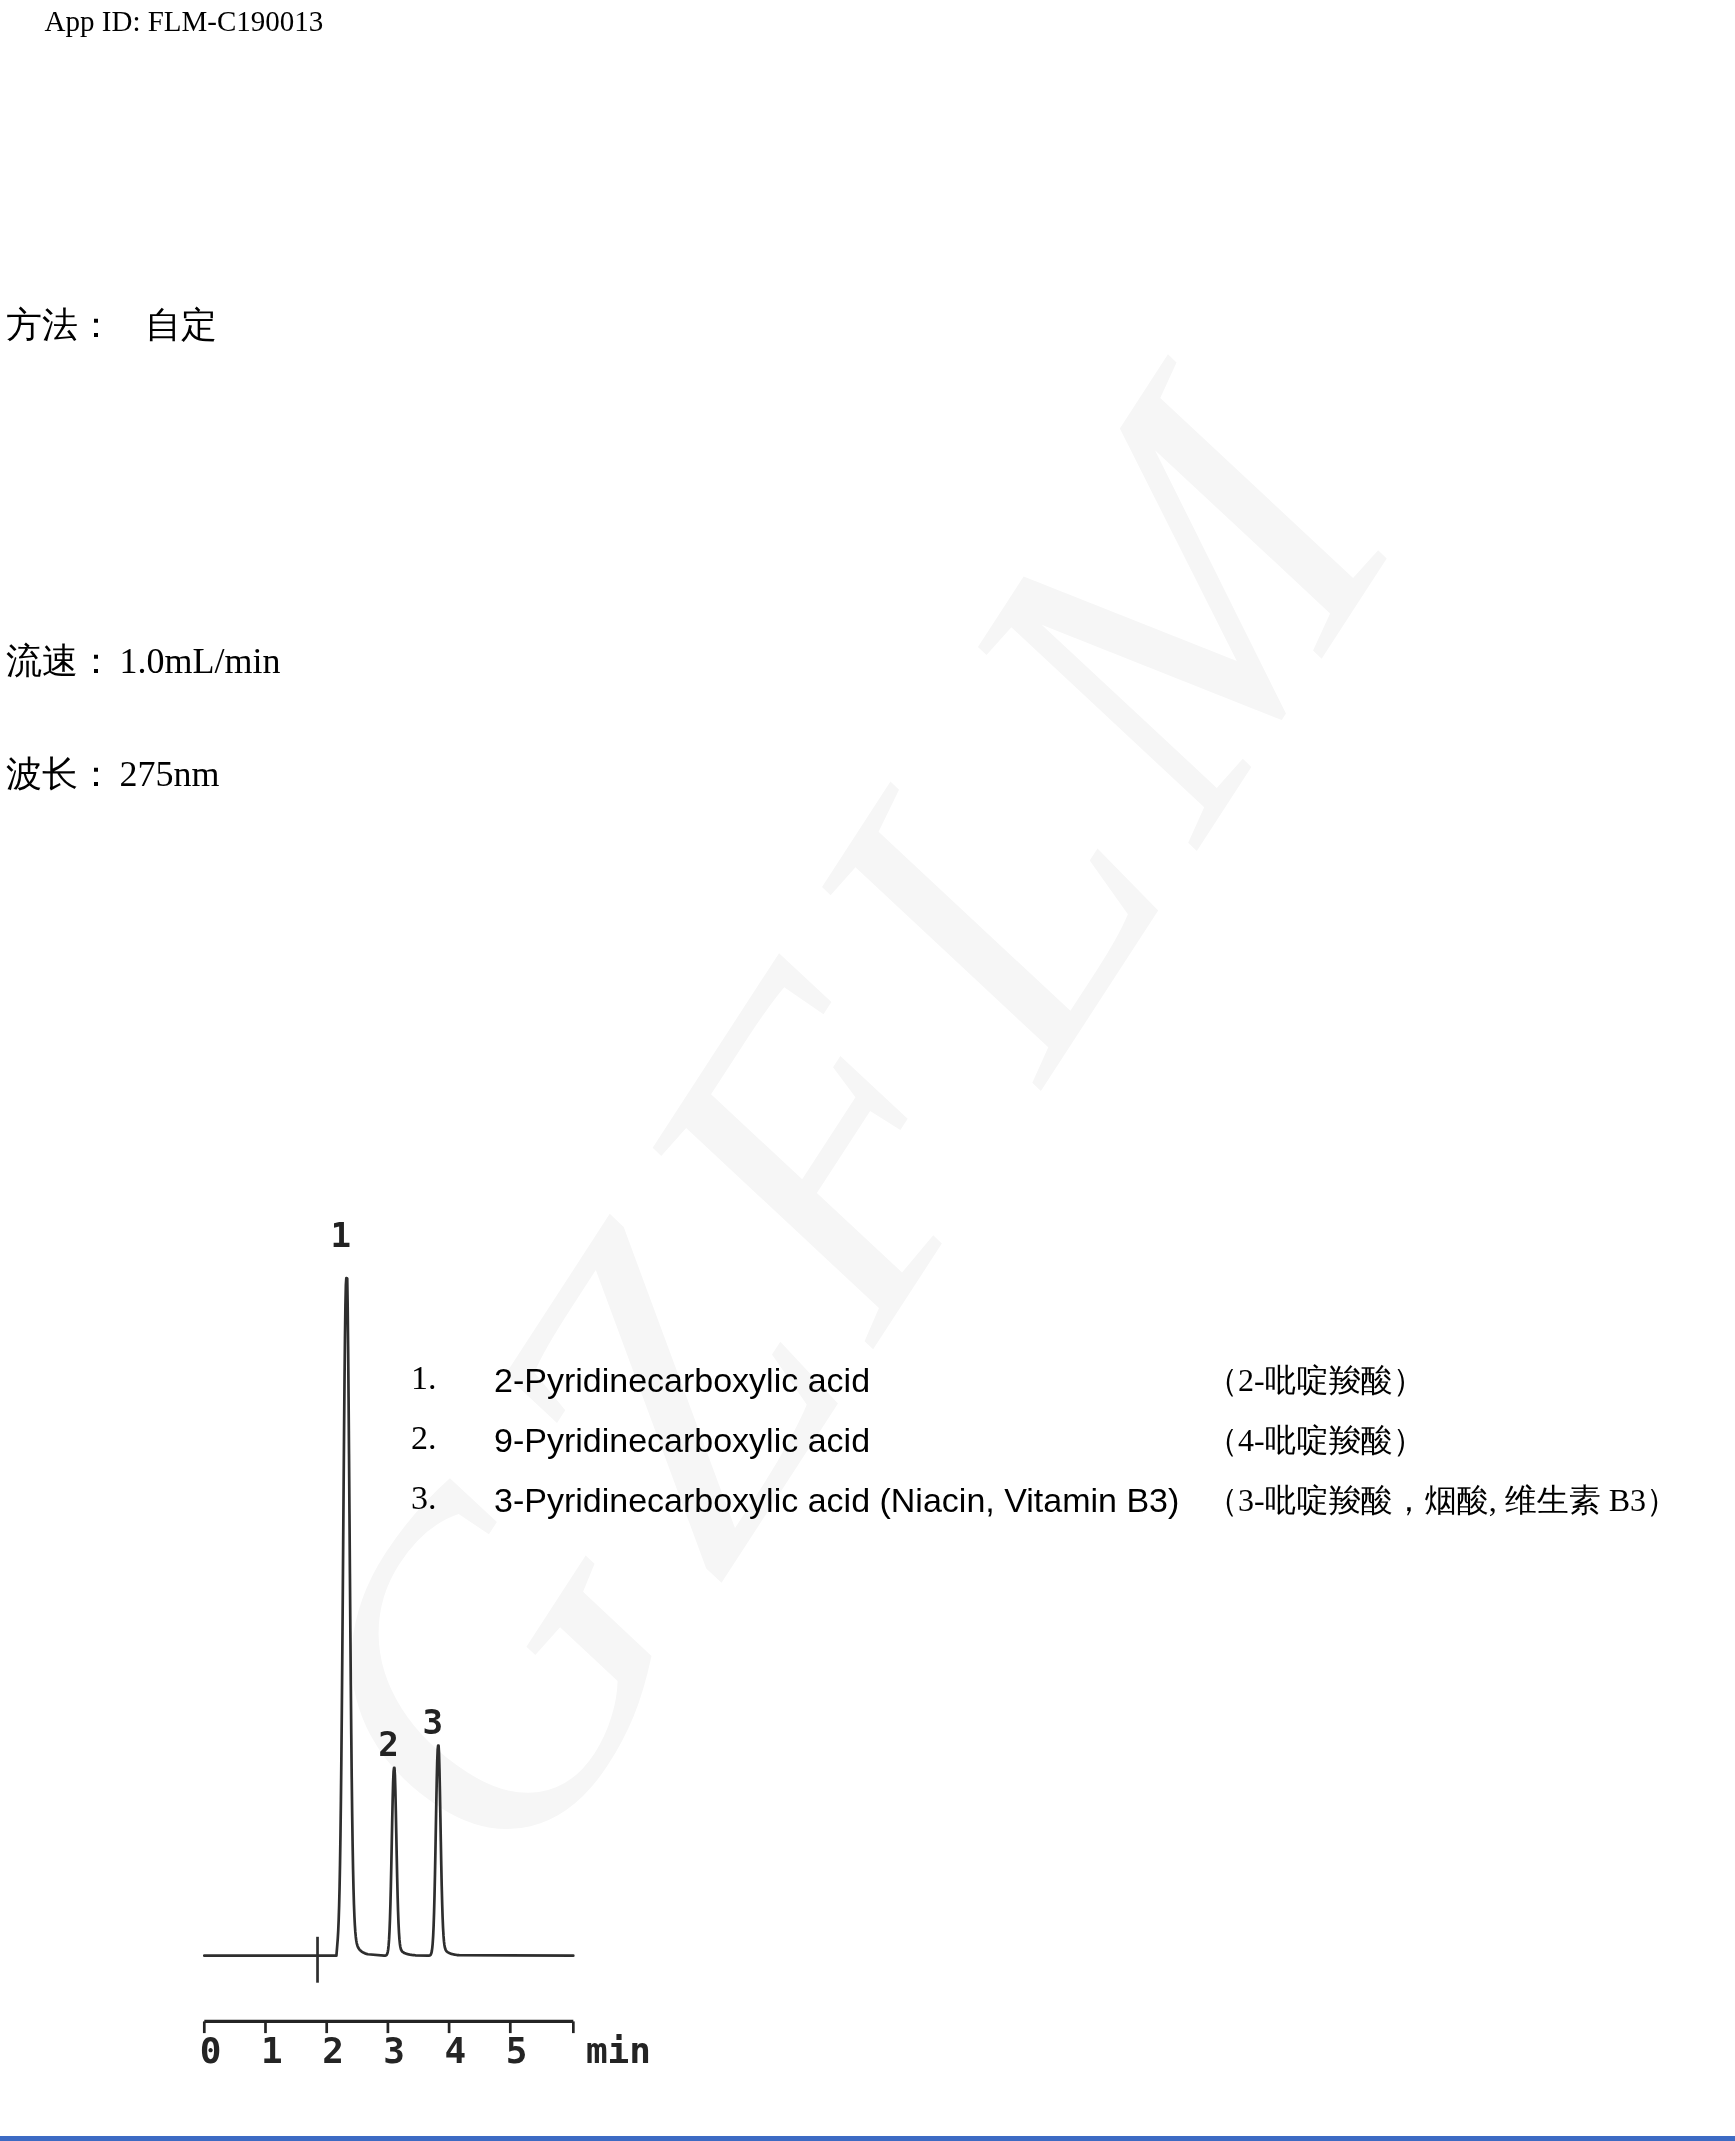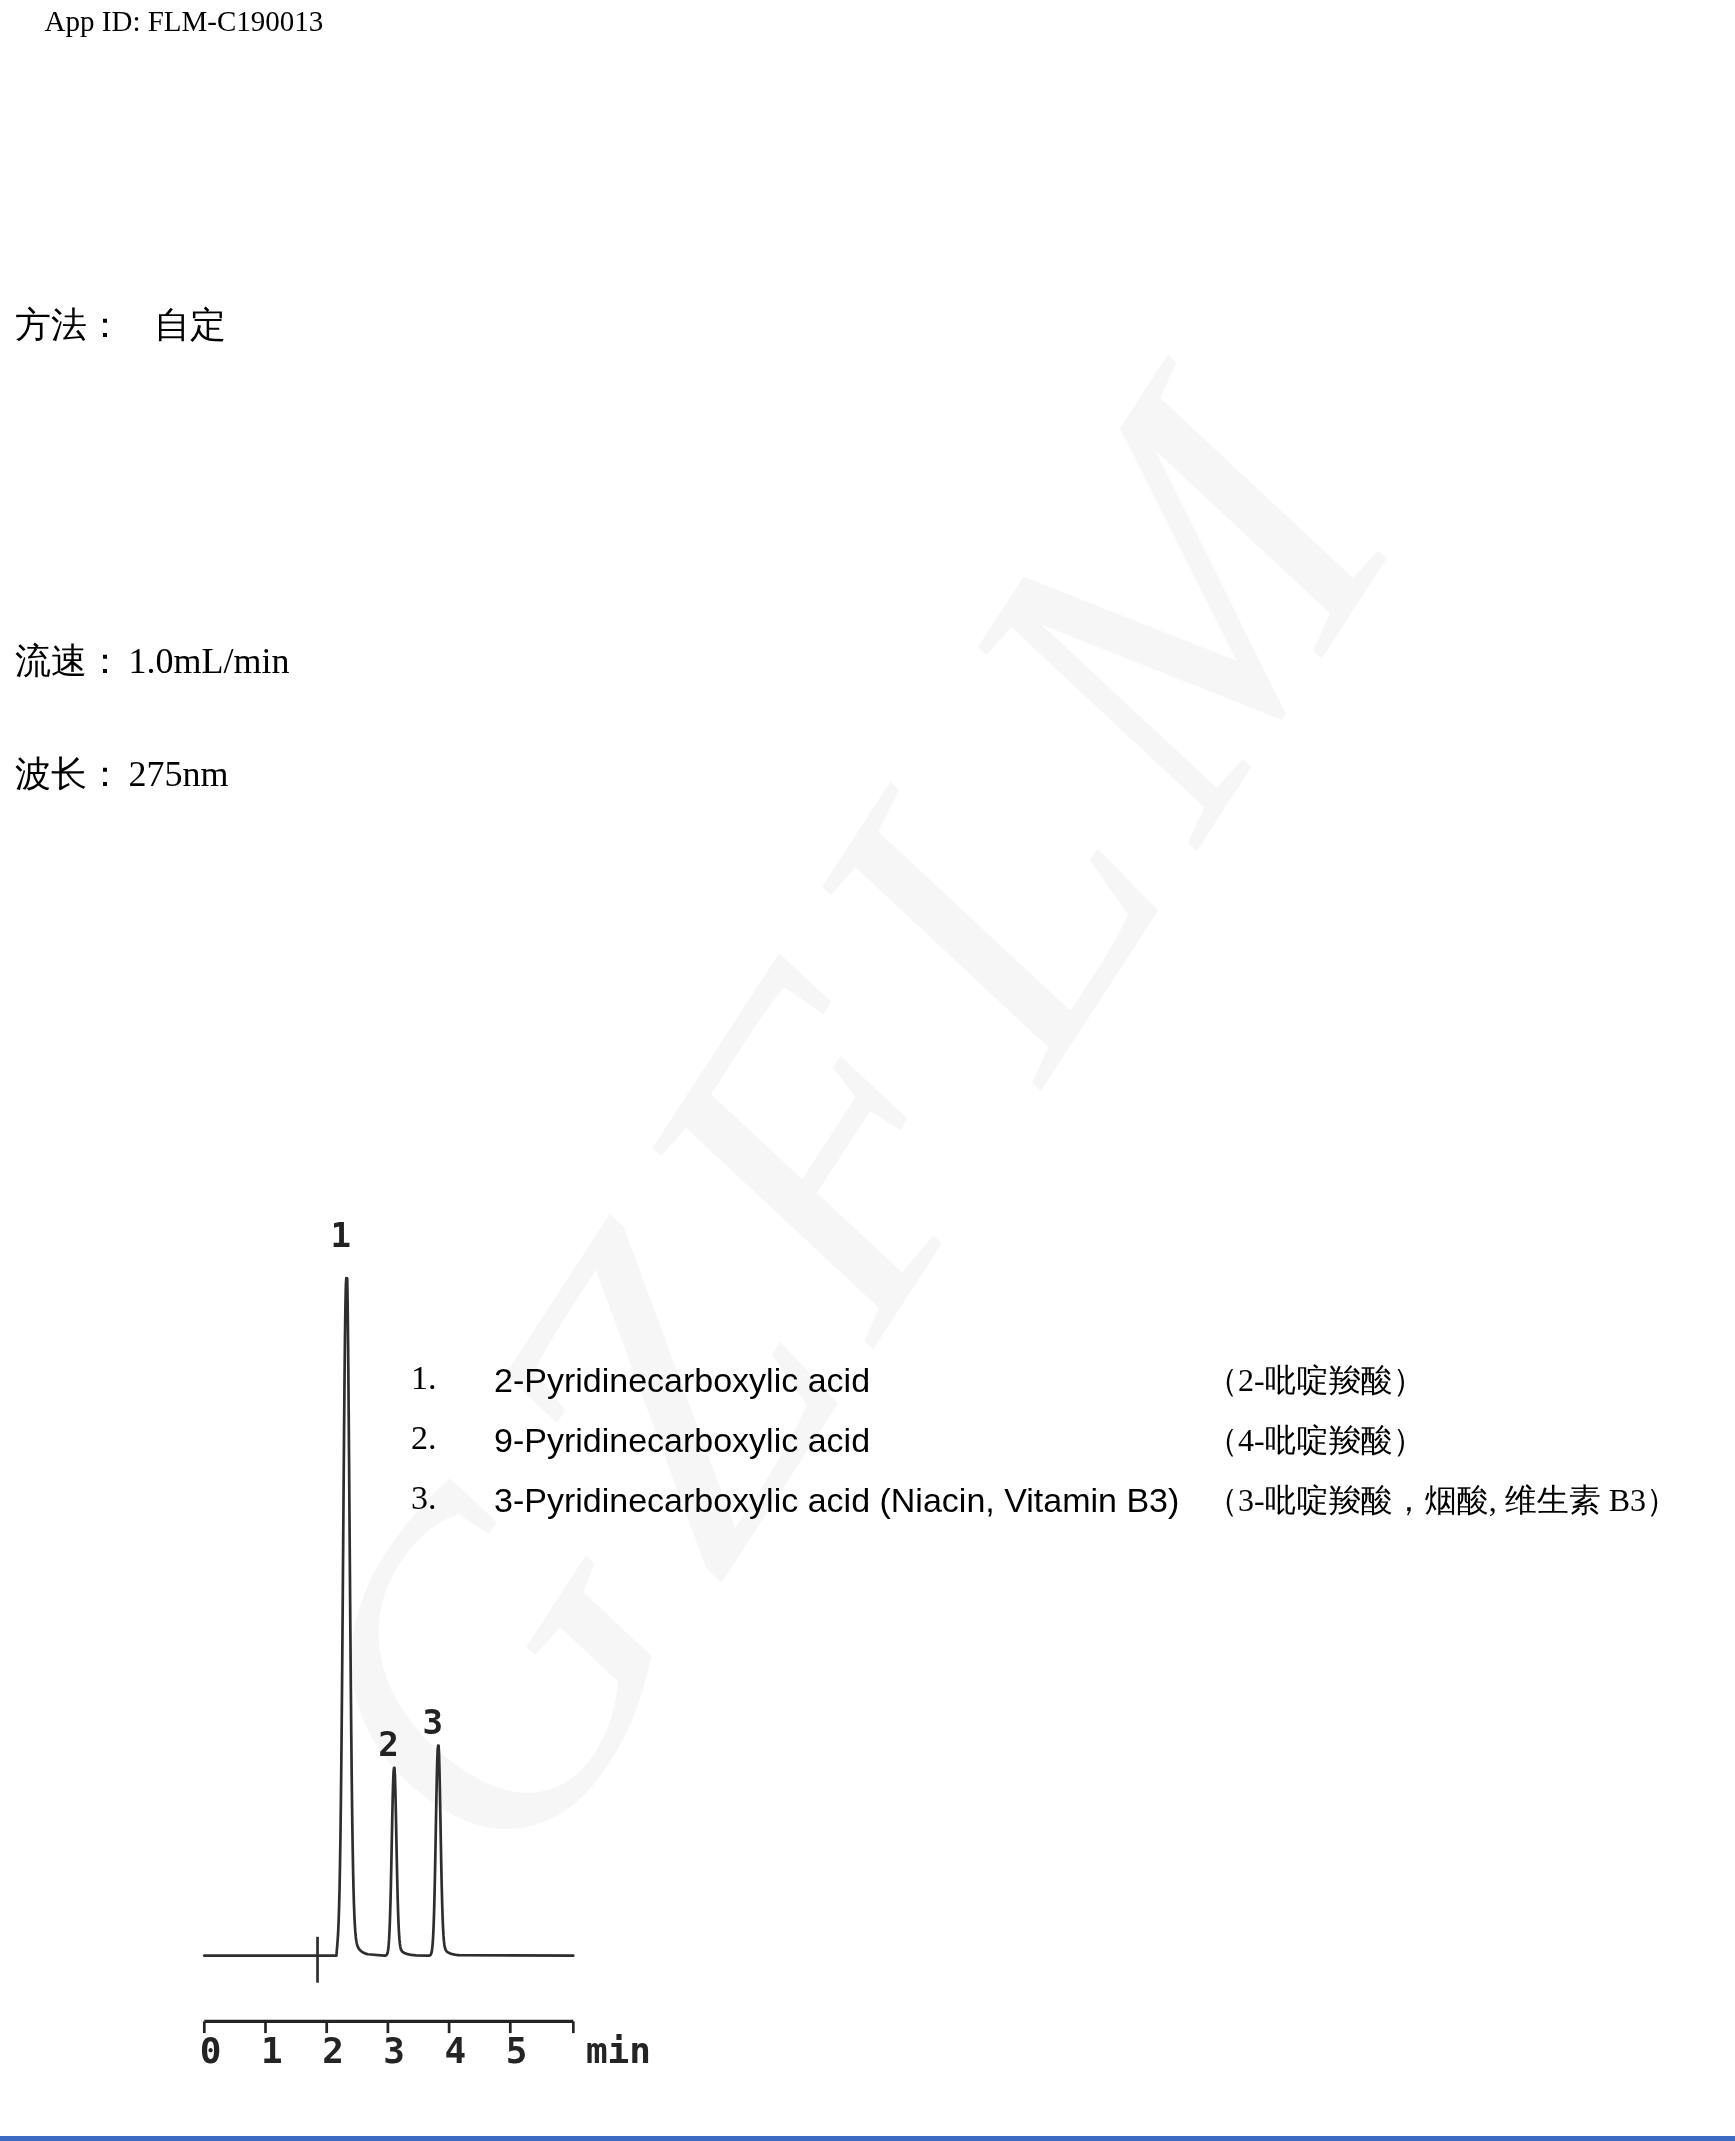--- a/index.html
+++ b/index.html
@@ -35,21 +35,21 @@
   }
   .doc-title{
     left:0;width:1638px;top:113px;
     margin:0;
     text-align:center;
     font-size:45px;
     font-weight:bold;
     letter-spacing:0.9px;
   }
   .param{
-    left:15px;
+    left:6px;
     font-size:36px;
     white-space:nowrap;
     text-align:center;
   }
   .param .value{margin-left:5.4px;}
   .param.first .value{margin-left:31px;}
   .legend-row{
     left:0;width:1735px;height:50px;
   }
   .legend-num{

